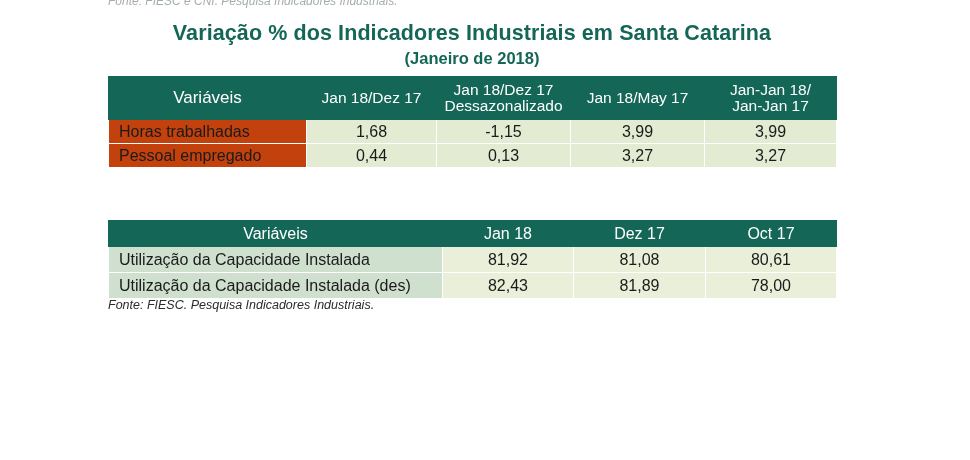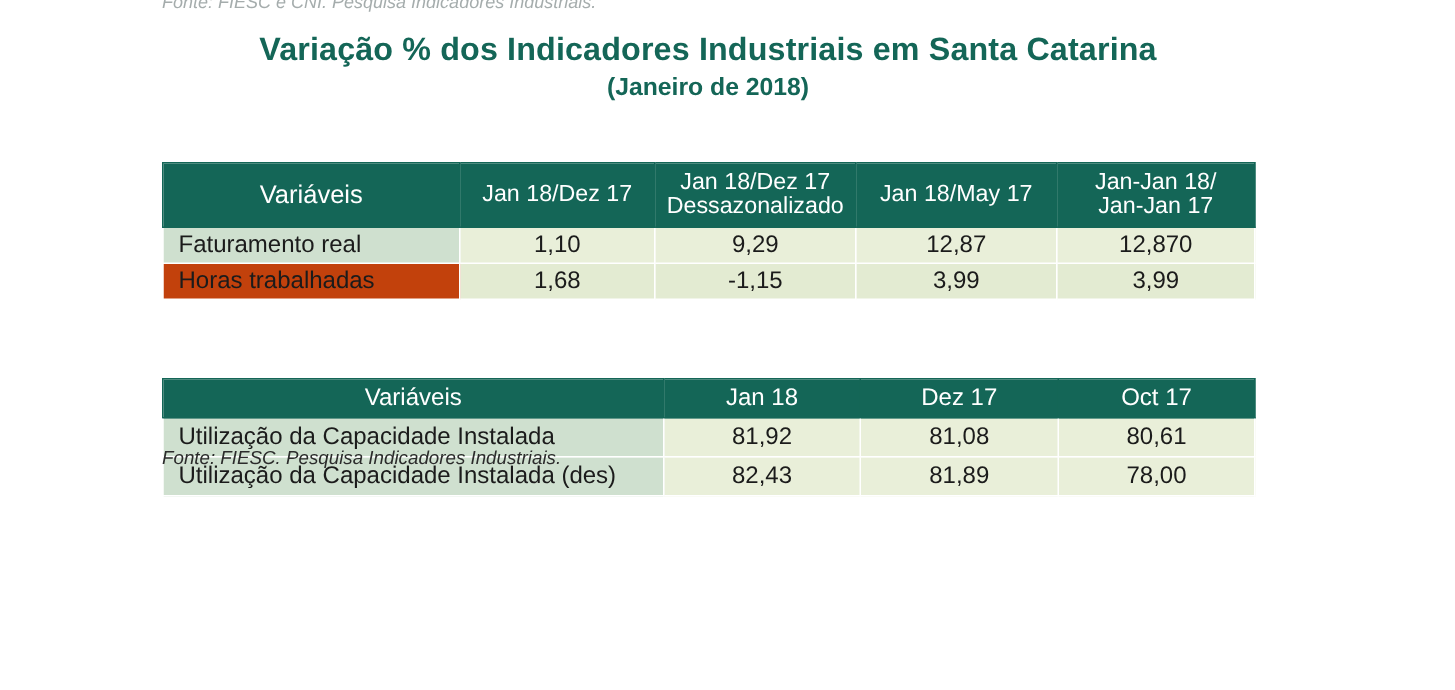--- a/index.html
+++ b/index.html
@@ -46,21 +46,20 @@
   .title-sub {
     font-size: 16.5px;
     font-weight: bold;
     color: #146657;
     line-height: 20px;
     margin-top: 2px;
   }
   table {
     border-collapse: collapse;
     table-layout: fixed;
-    margin-top: 32px;
   }
   
   .tbl-main {
     position: absolute;
     left: 108px;
     top: 76px;
     width: 728px;
   }
   .tbl-main col.c0 { width: 198px; }
   .tbl-main col.c1 { width: 130px; }
@@ -186,33 +185,33 @@
           <span class="two-line">Dessazonalizado</span>
         </th>
         <th>Jan 18/May 17</th>
         <th>
           <span class="two-line">Jan-Jan 18/</span>
           <span class="two-line">Jan-Jan 17</span>
         </th>
       </tr>
     </thead>
     <tbody>
-      <tr>
-        <td class="label">Faturamento real</td>
-        <td>1,10</td>
-        <td>9,29</td>
-        <td>12,87</td>
-        <td>12,870</td>
-      </tr>
       <tr class="alt">
         <td class="label">Horas trabalhadas</td>
         <td>1,68</td>
         <td>-1,15</td>
         <td>3,99</td>
         <td>3,99</td>
+      </tr>
+      <tr class="alt">
+        <td class="label">Pessoal empregado</td>
+        <td>0,44</td>
+        <td>0,13</td>
+        <td>3,27</td>
+        <td>3,27</td>
       </tr>
     </tbody>
   </table>
 
   <table class="tbl-sec">
     <colgroup>
       <col class="d0">
         <col class="d1">
         <col class="d2">
         <col class="d3">

